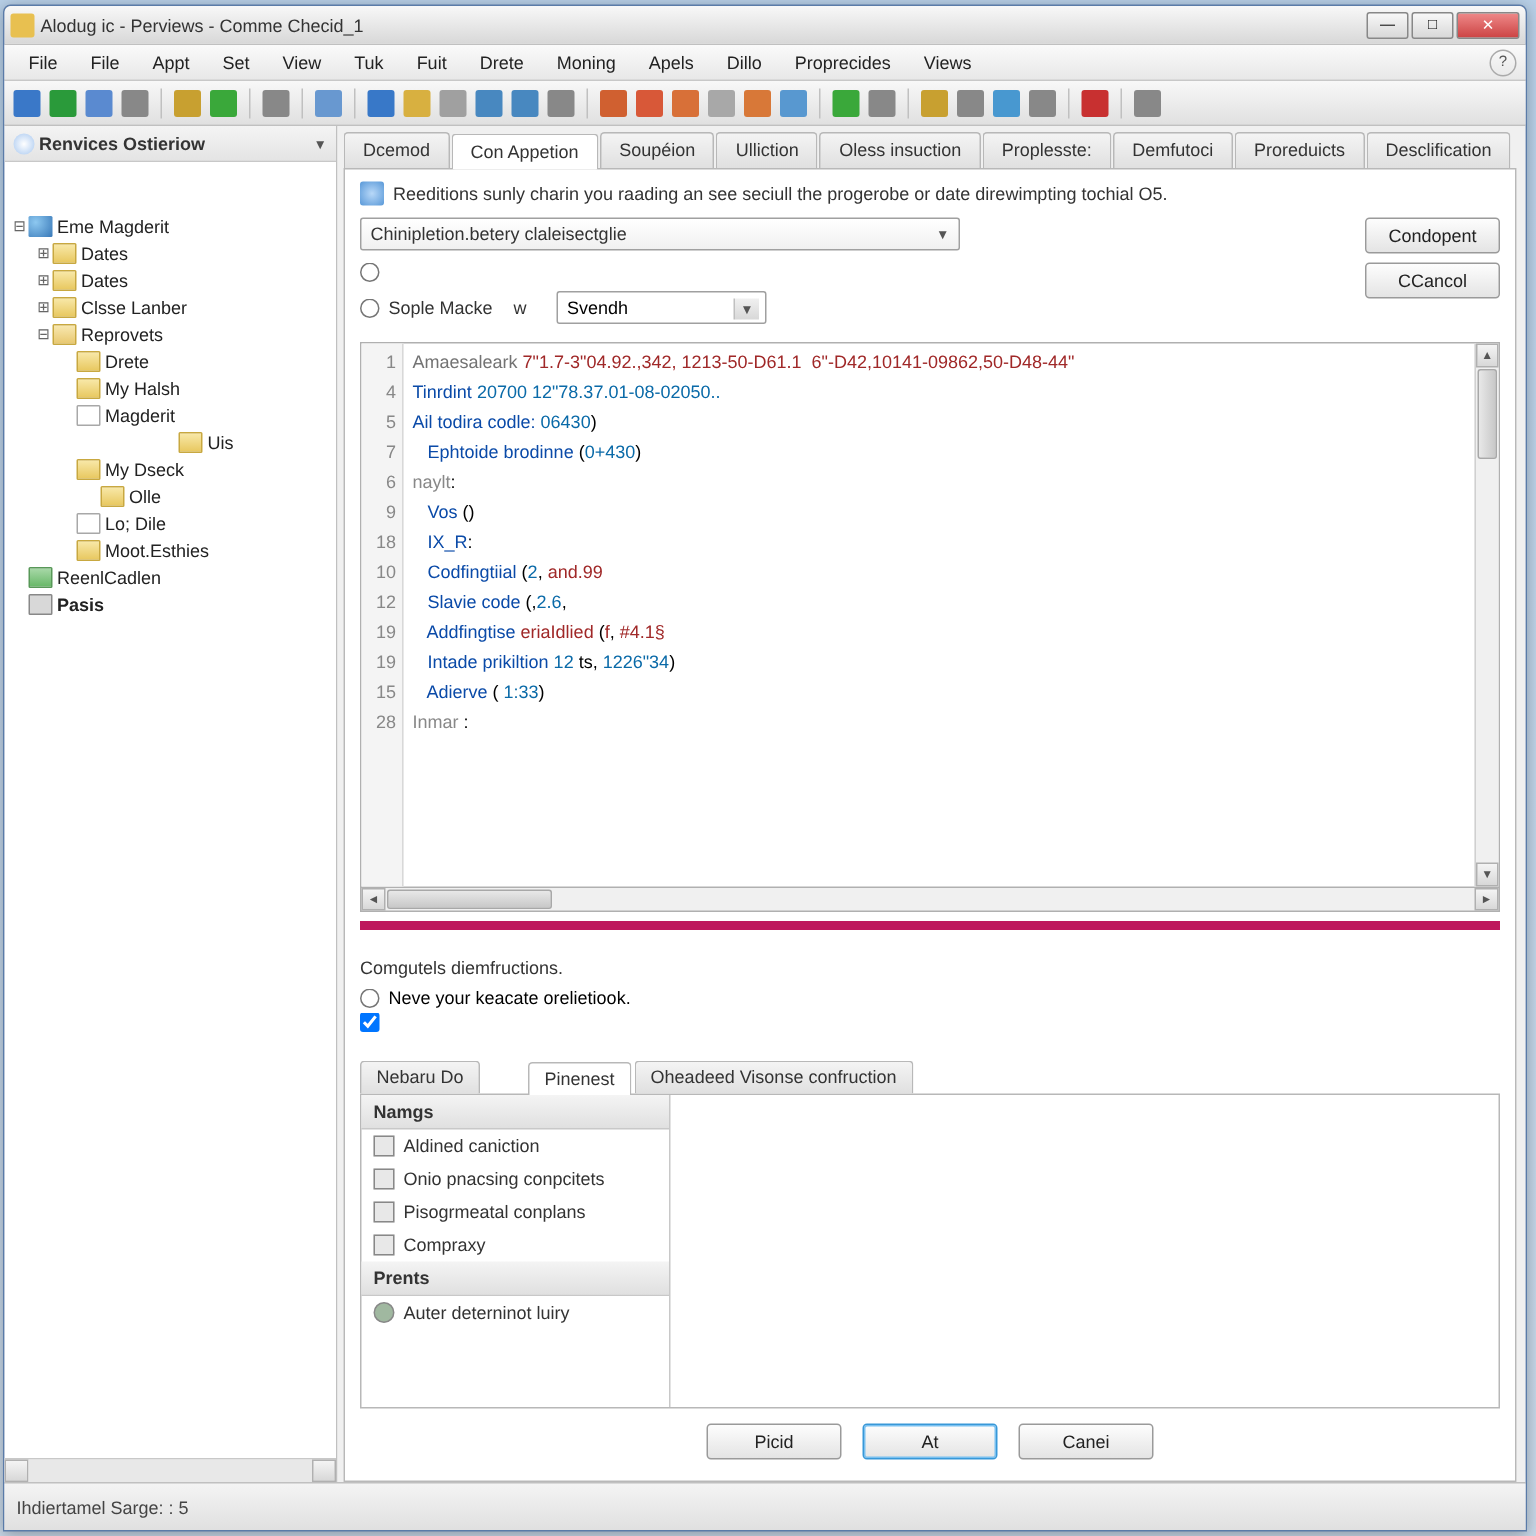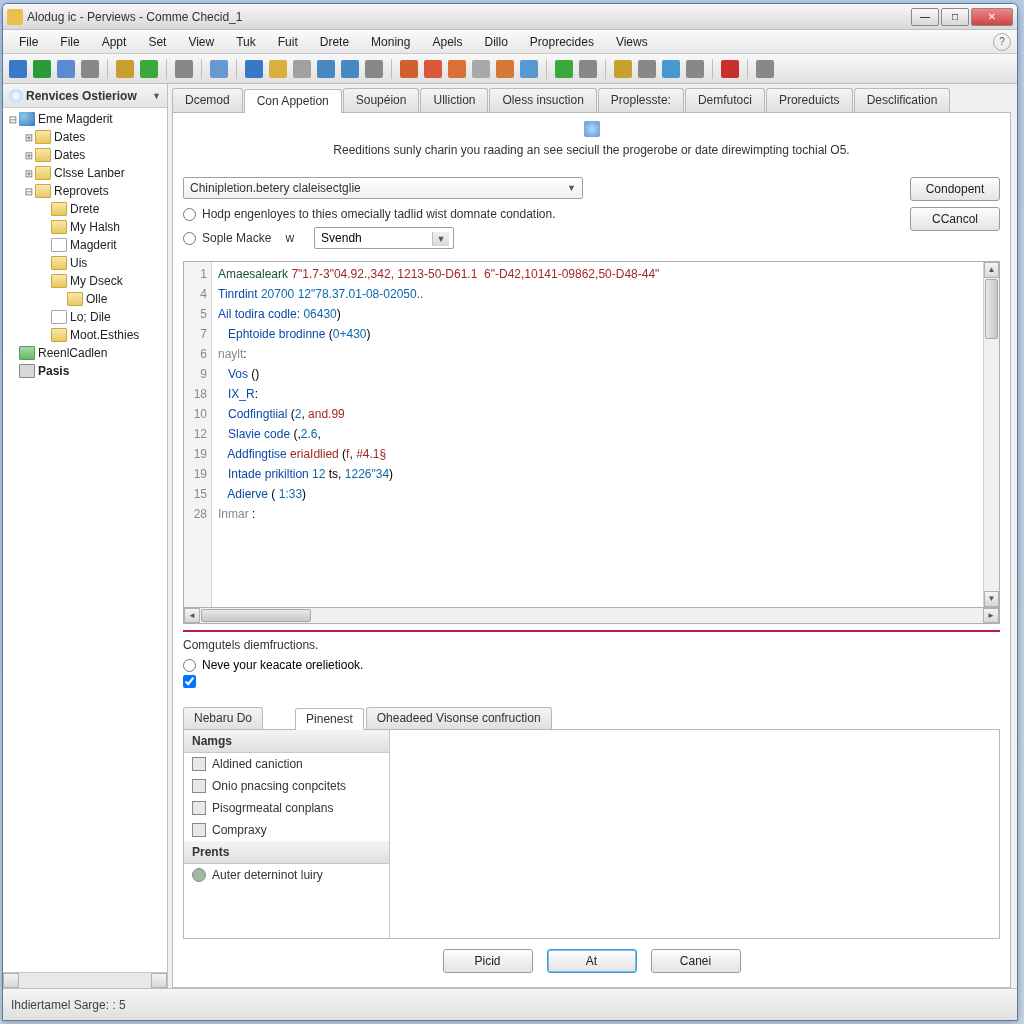--- a/index.html
+++ b/index.html
@@ -11,21 +11,21 @@
 .winbtns { display:flex; gap:2px; }
 .winbtn { width:28px; height:18px; border:1px solid #888; background:linear-gradient(to bottom,#f8f8f8,#d8d8d8); border-radius:2px; display:flex; align-items:center; justify-content:center; font-size:10px; }
 .winbtn.close { background:linear-gradient(to bottom,#e88,#c44); color:#fff; width:42px; }
 .menubar { height:24px; background:linear-gradient(to bottom,#fafafa,#e8e8e8); border-bottom:1px solid #c8c8c8; display:flex; align-items:center; padding:0 6px; gap:2px; }
 .menubar .menu { padding:3px 10px; color:#222; cursor:default; }
 .menubar .help { margin-left:auto; width:18px; height:18px; border:1px solid #aaa; border-radius:9px; text-align:center; line-height:16px; font-size:10px; color:#555; }
 .toolbar { height:30px; background:linear-gradient(to bottom,#f8f8f8,#e0e0e0); border-bottom:1px solid #c0c0c0; display:flex; align-items:center; padding:0 6px; gap:6px; }
 .tbtn { width:18px; height:18px; border-radius:2px; }
 .tsep { width:1px; height:20px; background:#c0c0c0; margin:0 2px; }
 .body { flex:1; display:flex; overflow:hidden; }
-.sidebar { width:165px; background:#fff; border-right:1px solid #c0c0c0; display:flex; flex-direction:column; }
+.sidebar { width:222px; background:#fff; border-right:1px solid #c0c0c0; display:flex; flex-direction:column;gap:32px; }
 .side-header { height:24px; background:linear-gradient(to bottom,#f4f4f4,#e4e4e4); border-bottom:1px solid #c8c8c8; display:flex; align-items:center; padding:0 6px; }
 .side-header .glow { width:14px; height:14px; background:radial-gradient(circle,#fff,#a8c8f0); border-radius:7px; margin-right:3px; }
 .side-header .lbl { flex:1; font-weight:bold; color:#333; }
 .side-header .dd { font-size:9px; color:#555; }
 .tree { flex:1; overflow:auto; padding:2px 0; }
 .tree-row { display:flex; align-items:center; height:18px; padding-left:4px; cursor:default; }
 .tree-row .tw { width:12px; text-align:center; color:#666; font-size:10px; }
 .tree-row .ic { width:16px; height:14px; margin-right:3px; border-radius:1px; }
 .tree-row .lbl { color:#222; white-space:nowrap; }
 .ic-globe { background:radial-gradient(circle at 30% 30%,#8dc8f0,#3878b8); border-radius:7px; }
@@ -35,54 +35,54 @@
 .ic-chart { background:linear-gradient(to bottom,#a8d8a8,#68b868); border:1px solid #589858; }
 .ic-gear { background:#d8d8d8; border:1px solid #888; border-radius:7px; }
 .side-scroll { height:16px; background:#f0f0f0; border-top:1px solid #c8c8c8; display:flex; }
 .side-scroll .sbtn { width:16px; background:linear-gradient(to bottom,#f4f4f4,#d8d8d8); border:1px solid #b0b0b0; }
 .side-scroll .strack { flex:1; background:#e8e8e8; }
 .main { flex:1; display:flex; flex-direction:column; background:#f0f0f0; padding:4px 6px 0 4px; overflow:hidden; }
 .tabs { display:flex; height:24px; gap:1px; }
 .tab { padding:4px 12px; background:linear-gradient(to bottom,#f4f4f4,#e0e0e0); border:1px solid #b8b8b8; border-bottom:none; border-radius:3px 3px 0 0; color:#333; cursor:default; }
 .tab.active { background:#fff; font-weight:normal; position:relative; top:1px; }
 .tab-body { flex:1; background:#fff; border:1px solid #b8b8b8; padding:8px 10px; display:flex; flex-direction:column; overflow:hidden; }
-.desc-row { display:flex; align-items:center; gap:6px; margin-bottom:20px;flex-direction:column; }
+.desc-row { display:flex; align-items:center; gap:6px; margin-bottom:8px; }
 .desc-row .ic-info { width:16px; height:16px; background:radial-gradient(circle,#b8d8f8,#5898d8); border-radius:2px; }
 .desc-row .txt { color:#333; }
 .combo-row { margin-bottom:8px; }
 .combo { width:400px; height:22px; border:1px solid #a0a0a0; background:linear-gradient(to bottom,#fff,#f0f0f0); display:flex; align-items:center; padding:0 6px; border-radius:2px; }
 .combo .lbl { flex:1; color:#333; }
 .combo .ar { font-size:9px; color:#555; }
 .radio-row { display:flex; align-items:center; gap:6px; margin-bottom:6px; }
 .radio-row input[type=radio] { width:13px; height:13px; }
 .radio-row .lbl { color:#333; }
 .miniselect { width:140px; height:22px; border:1px solid #a0a0a0; background:#fff; display:flex; align-items:center; padding:0 22px 0 6px; position:relative; border-radius:2px; margin-left:10px; }
 .miniselect::after { content:"▼"; position:absolute; right:4px; top:4px; font-size:9px; color:#555; width:16px; height:14px; background:linear-gradient(to bottom,#f0f0f0,#d8d8d8); border-left:1px solid #c0c0c0; text-align:center; line-height:14px; }
 .side-btns { display:flex; flex-direction:column; gap:6px; }
 .btn { min-width:90px; height:24px; background:linear-gradient(to bottom,#fdfdfd,#e4e4e4); border:1px solid #9a9a9a; border-radius:3px; color:#222; padding:0 12px; cursor:default; }
 .btn.primary { border:1px solid #3898d8; box-shadow:0 0 0 1px #78c0f0 inset; }
 .upper-opts { display:flex; align-items:flex-start; }
 .upper-left { flex:1; }
 .code-box { flex:1; border:1px solid #b0b0b0; margin-top:6px; display:flex; position:relative; min-height:0; }
 .gutter { width:28px; background:#f4f4f4; border-right:1px solid #d8d8d8; text-align:right; padding:2px 4px 0 0; color:#888; font-family:Consolas,monospace; font-size:13px; line-height:20px; }
 .code { flex:1; padding:2px 6px; font-family:Consolas,monospace; font-size:13px; line-height:20px; white-space:pre; overflow:hidden; }
-.tok-k { color:#14532d; }
+.tok-k { color:#737373; }
 .tok-b { color:#0a4aa8; }
 .tok-n { color:#0a6aa8; }
 .tok-r { color:#a02828; }
 .tok-g { color:#888; }
 .vscroll { width:16px; background:#f0f0f0; border-left:1px solid #d0d0d0; display:flex; flex-direction:column; }
 .vscroll .sbtn { height:16px; background:linear-gradient(to bottom,#f4f4f4,#d8d8d8); border:1px solid #b0b0b0; font-size:8px; text-align:center; line-height:14px; color:#555; }
 .vscroll .sthumb { height:60px; background:linear-gradient(to right,#e8e8e8,#c8c8c8); border:1px solid #a8a8a8; border-radius:2px; margin:1px; }
 .vscroll .strack { flex:1; }
 .hscroll { height:16px; background:#f0f0f0; border:1px solid #b0b0b0; border-top:none; display:flex; margin-bottom:6px; }
 .hscroll .sbtn { width:16px; background:linear-gradient(to bottom,#f4f4f4,#d8d8d8); border:1px solid #b0b0b0; font-size:8px; text-align:center; line-height:14px; color:#555; }
 .hscroll .sthumb { width:110px; background:linear-gradient(to bottom,#e8e8e8,#c8c8c8); border:1px solid #a8a8a8; border-radius:2px; margin:1px; }
 .hscroll .strack { flex:1; }
-.lower { border-top:2px solid #be185d; padding-top:6px; }
+.lower { border-top:6px solid #be185d; padding-top:18px; }
 .lower .sec-lbl { color:#333; margin-bottom:6px; }
 .chk-row { display:flex; align-items:center; gap:6px; margin:3px 0; }
 .chk-row input { width:13px; height:13px; }
 .lower-tabs { display:flex; height:22px; margin-top:16px; }
 .lower-tabs .ltab { padding:3px 10px; background:linear-gradient(to bottom,#f4f4f4,#e0e0e0); border:1px solid #b8b8b8; border-bottom:none; border-radius:3px 3px 0 0; color:#333; margin-right:2px; }
 .lower-tabs .ltab.active { background:#fff; position:relative; top:1px; }
 .lower-split { display:flex; border:1px solid #b8b8b8; background:#fff; height:210px; }
 .panel-left { width:206px; border-right:1px solid #c8c8c8; display:flex; flex-direction:column; }
 .panel-head { background:linear-gradient(to bottom,#f4f4f4,#e0e0e0); padding:4px 8px; font-weight:bold; color:#333; border-bottom:1px solid #c8c8c8; }
 .panel-item { display:flex; align-items:center; gap:6px; padding:4px 8px; color:#333; }
@@ -204,21 +204,21 @@
           <div class="tree-row" style="padding-left: 36px;">
             <span class="tw"></span>
             <span class="ic ic-folder"></span>
             <span class="lbl">My Halsh</span>
           </div>
           <div class="tree-row" style="padding-left: 36px;">
             <span class="tw"></span>
             <span class="ic ic-page"></span>
             <span class="lbl">Magderit</span>
           </div>
-          <div class="tree-row" style="padding-left: 36px;">
+          <div class="tree-row" style="padding-left: 36px; justify-content: center;">
             <span class="tw"></span>
             <span class="ic ic-folder"></span>
             <span class="lbl">Uis</span>
           </div>
           <div class="tree-row" style="padding-left: 36px;">
             <span class="tw"></span>
             <span class="ic ic-folder"></span>
             <span class="lbl">My Dseck</span>
           </div>
           <div class="tree-row" style="padding-left: 52px;">
@@ -274,21 +274,20 @@
         <div class="upper-opts">
           <div class="upper-left">
             <div class="combo-row">
               <div class="combo">
                 <div class="lbl">Chinipletion.betery claleisectglie</div>
                 <div class="ar">▼</div>
               </div>
             </div>
             <div class="radio-row">
               <input type="radio" style="">
-              <span class="lbl">Hodp engenloyes to thies omecially tadlid wist domnate condation.</span>
             </div>
             <div class="radio-row">
               <input type="radio" style="">
               <span class="lbl">Sople Macke</span>
               <span class="w-label">w</span>
               <div class="miniselect">
                   <span>Svendh</span>
                 </div>
             </div>
           </div>

